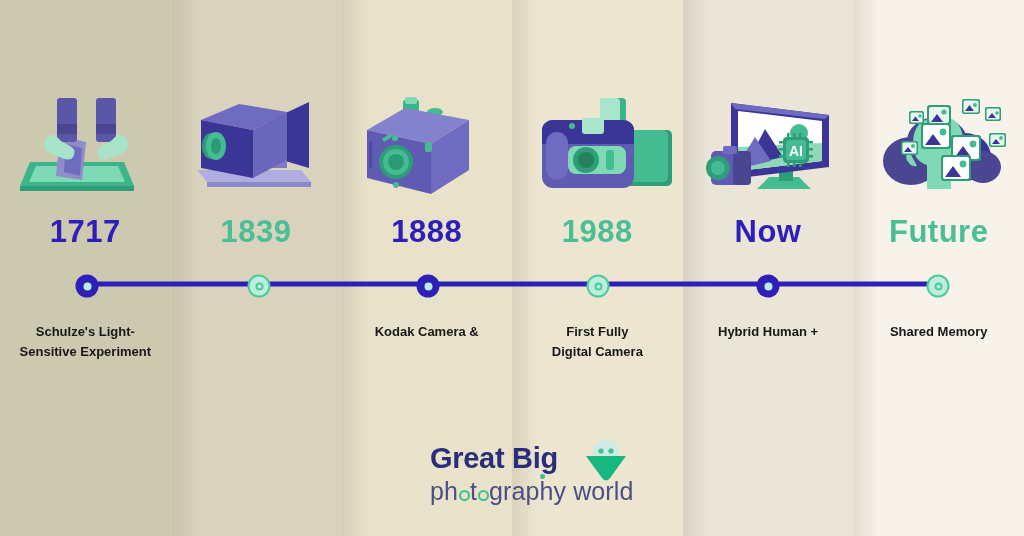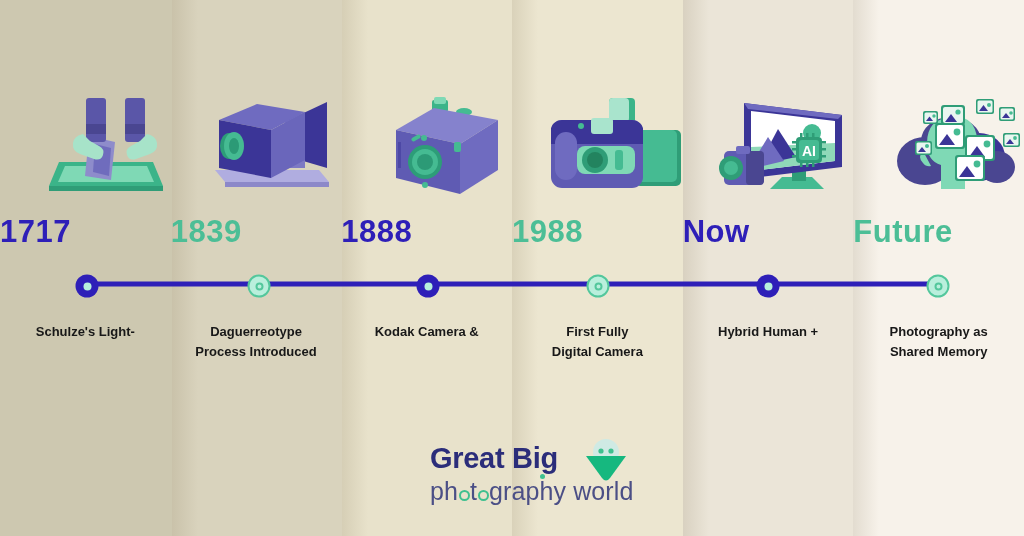--- a/index.html
+++ b/index.html
@@ -20,29 +20,29 @@
     background:linear-gradient(to right, rgba(120,105,70,.16), rgba(120,105,70,0));
   }
   .band:first-child::after{ display:none; }
 
   
   .cols { position:absolute; inset:0; display:flex; z-index:2; }
   .col { flex:1 1 0; position:relative; }
 
   
   .art {
-    position:absolute; left:0; right:0; top:78px; height:122px;
-    display:flex; align-items:flex-end; justify-content:flex-end;
+    position:absolute; left:12px; right:0; top:78px; height:122px;
+    display:flex; align-items:flex-end; justify-content:flex-start;
   }
   .art svg { display:block; }
 
   
   .year {
     position:absolute; left:0; right:0; top:216px;
-    text-align:left;
+    text-align:center;
     font-size:31px; font-weight:bold; letter-spacing:.5px;
     line-height:1;
   }
   .year.navy { color:#2e1fb8; }
   .year.teal { color:#4cbe96; }
 
   
   .caption {
     position:absolute; left:6px; right:6px; top:322px;
     text-align:center; color:#181818;
@@ -121,20 +121,21 @@
 
           <rect x="84" y="8" width="20" height="44" rx="3" fill="#5a56a8"></rect>
           <rect x="84" y="34" width="20" height="10" fill="#4a4691"></rect>
 
           <path d="M106 44 q9 2 10 9 q1 8 -7 11 l-14 5 q-7 2 -9 -4 q-2 -6 4 -9 l9 -5 z" fill="#a7e3c9"></path>
         </svg>
       </div>
       <div class="year navy">1717</div>
       <div class="caption">
         <div>Schulze's Light-</div>
+        <div>Sensitive Experiment</div>
       </div>
     </div>
 
     <div class="col">
       <div class="art">
         <svg width="140" height="110" viewBox="0 0 140 110">
 
           <path d="M14 80 L118 80 L128 92 L24 92 Z" fill="#b0ade0"></path>
           <path d="M24 92 L128 92 L128 97 L24 97 Z" fill="#8c88c9"></path>
 
@@ -146,24 +147,20 @@
           <path d="M18 30 L70 40 L70 88 L18 78 Z" fill="#3b3597"></path>
 
           <path d="M70 40 L104 22 L104 70 L70 88 Z" fill="#6a66bb"></path>
 
           <ellipse cx="28" cy="56" rx="9" ry="13" fill="#2d9d78"></ellipse>
           <ellipse cx="33" cy="56" rx="10" ry="14" fill="#45bb92"></ellipse>
           <ellipse cx="33" cy="56" rx="5" ry="8" fill="#2c9a76"></ellipse>
         </svg>
       </div>
       <div class="year teal">1839</div>
-      <div class="caption">
-        <div>Daguerreotype</div>
-        <div>Process Introduced</div>
-      </div>
     </div>
 
     <div class="col">
       <div class="art">
         <svg width="130" height="110" viewBox="0 0 130 110">
 
           <rect x="50" y="10" width="16" height="12" rx="2" fill="#3bb489"></rect>
           <rect x="52" y="7" width="12" height="7" rx="2" fill="#7fd9b5"></rect>
           <ellipse cx="82" cy="22" rx="8" ry="4" fill="#45bb92"></ellipse>
 
@@ -334,21 +331,20 @@
           <g>
             <rect x="76" y="70" width="30" height="26" rx="3" fill="#2f9d77"></rect>
             <rect x="78" y="72" width="26" height="22" rx="2" fill="#ffffff"></rect>
             <path d="M80 92 l8 -11 l8 11 z" fill="#3b3597"></path>
               <circle cx="98" cy="79" r="3.4" fill="#45bb92"></circle>
           </g>
         </svg>
       </div>
       <div class="year teal">Future</div>
       <div class="caption">
-        <div>Photography as</div>
         <div>Shared Memory</div>
       </div>
     </div>
 
   </div>
 
   <div class="axis-wrap">
     <div class="axis-line"></div>
     <div class="dot navy" style="left:87px;">
         <i></i>

